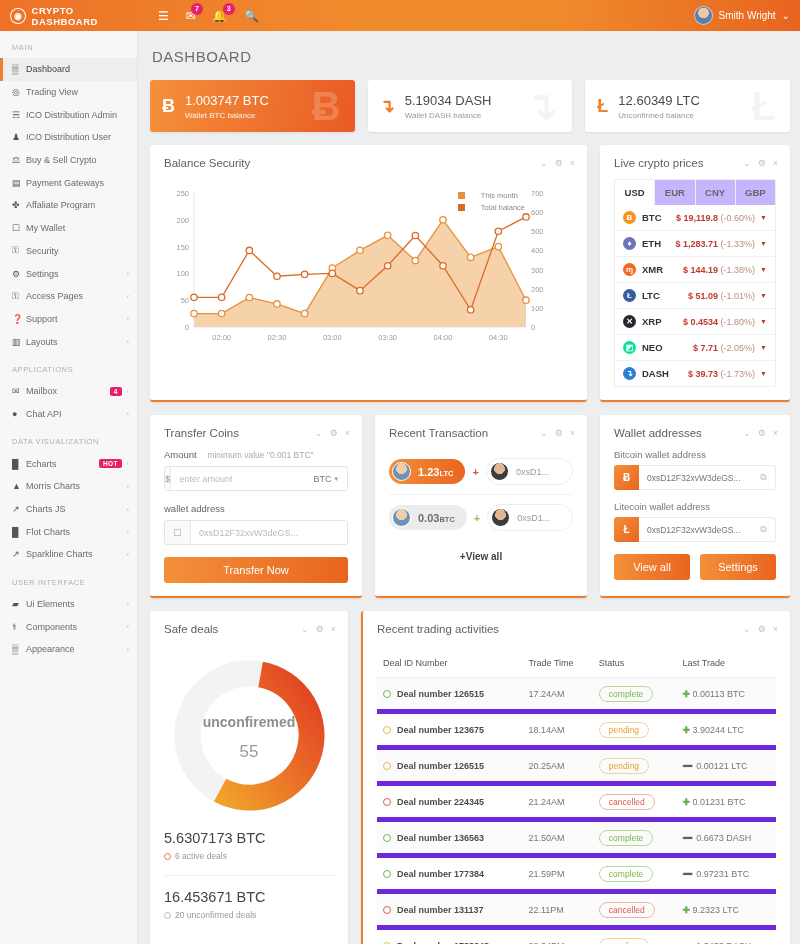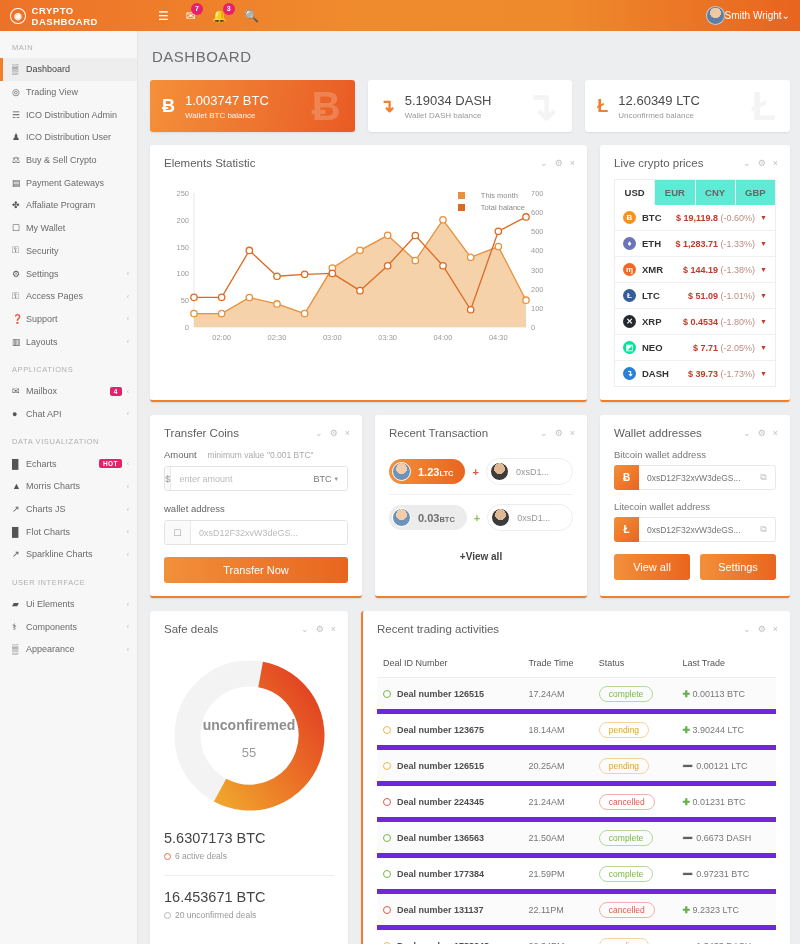--- a/index.html
+++ b/index.html
@@ -29,21 +29,21 @@
   }
   .brand-text { color: #fff; font-size: 9.5px; font-weight: bold; letter-spacing: .5px; }
   .topnav { display: flex; align-items: center; gap: 17px; margin-left: 18px; }
   .topnav-btn { color: #fff; font-size: 12px; position: relative; line-height: 1; cursor: pointer; }
   .badge-dot {
     position: absolute; top: -7px; right: -7px;
     background: #e6216b; color: #fff; border-radius: 50%;
     width: 12px; height: 12px; font-size: 7px;
     display: flex; align-items: center; justify-content: center; font-weight: bold;
   }
-  .user-area { margin-left: auto; display: flex; align-items: center; cursor: pointer; }
+  .user-area { margin-left: auto; display: flex; align-items: center; gap: 6px; cursor: pointer; }
   .avatar-top {
     width: 19px; height: 19px; border-radius: 50%;
     background: radial-gradient(circle at 50% 35%, #f0c9a4 0 38%, #5b7fa6 39% 100%);
     border: 1.5px solid rgba(255,255,255,.6);
   }
   .user-name { color: #fff; font-size: 10px; }
 
   
   .body-wrap { display: flex; flex: 1; min-height: 0; }
 
@@ -127,21 +127,21 @@
   .chart-wrap { position: relative; width: 100%; height: 172px; }
   .chart-wrap svg { display: block; }
   .legend { position: absolute; right: 48px; top: 12px; font-size: 7.5px; color: #8b8b8b; }
   .legend div { display: flex; align-items: center; gap: 16px; margin-bottom: 3px; white-space: nowrap; }
   .sw { width: 7px; height: 7px; display: inline-block; }
 
   
   .tabs { display: flex; border: 1px solid #eee; border-bottom: none; }
   .tab {
     flex: 1; text-align: center; padding: 7px 0; font-size: 9.5px;
-    color: #666; background: #5eead4; border-right: 1px solid #eee; cursor: pointer;
+    color: #666; background: #c4b5fd; border-right: 1px solid #eee; cursor: pointer;
     font-weight: bold;
   }
   .tab:last-child { border-right: none; }
   .tab.active { background: #fff; color: #333; }
   .price-row {
     display: flex; align-items: center; padding: 6px 8px;
     border-bottom: 1px solid #f0f0f0; font-size: 9px;
   }
   .price-row:last-child { border-bottom: none; }
   .coin-ic {
@@ -229,21 +229,21 @@
   .wl-btns { display: flex; gap: 10px; margin-top: 12px; }
   .wl-btns .btn-primary { flex: 1; }
 
   
   .donut-wrap { position: relative; display: flex; justify-content: center; padding: 8px 0 12px; }
   .donut-center {
     position: absolute; top: 50%; left: 50%; transform: translate(-50%,-50%);
     text-align: center; pointer-events: none;
   }
   .donut-label { font-size: 14px; color: #8e8e8e; font-weight: bold; }
-  .donut-num { font-size: 13px; color: #9b9b9b; margin-top: 12px; text-align: center; }
+  .donut-num { font-size: 17px; color: #9b9b9b; margin-top: 12px; text-align: center; }
   .deal-big { font-size: 14.5px; color: #444; margin-bottom: 5px; }
   .deal-sub { font-size: 8.5px; color: #999; display: flex; align-items: center; gap: 4px; }
   .deal-dot { width: 7px; height: 7px; border-radius: 50%; border: 1.5px solid #e8744a; display: inline-block; }
   .deal-dot.grey { border-color: #b9b9b9; }
   .deal-divider { border-top: 1px solid #efefef; margin: 14px 0 13px; }
 
   
   table { width: 100%; border-collapse: collapse; }
   th {
     text-align: left; font-size: 9px; color: #555; font-weight: normal;
@@ -436,21 +436,21 @@
               <div class="stat-sub">Unconfirmed balance</div>
             </div>
             <div class="stat-ghost">Ł</div>
           </div>
         </div>
 
       <div class="row">
 
         <div class="panel" style="flex:1 1 420px;">
           <div class="panel-head">
-            <div class="panel-title">Elements Statistic</div>
+            <div class="panel-title">Balance Security</div>
             <div class="panel-tools">
               <span>⌄</span>
               <span>⚙</span>
               <span>×</span>
             </div>
           </div>
           <div class="panel-body">
             <div class="chart-wrap">
               <svg id="balance-chart" width="396" height="172" viewBox="0 0 396 172">
                   <line x1="30" y1="148" x2="362" y2="148" stroke="#e6e6e6" stroke-width="1"></line>

